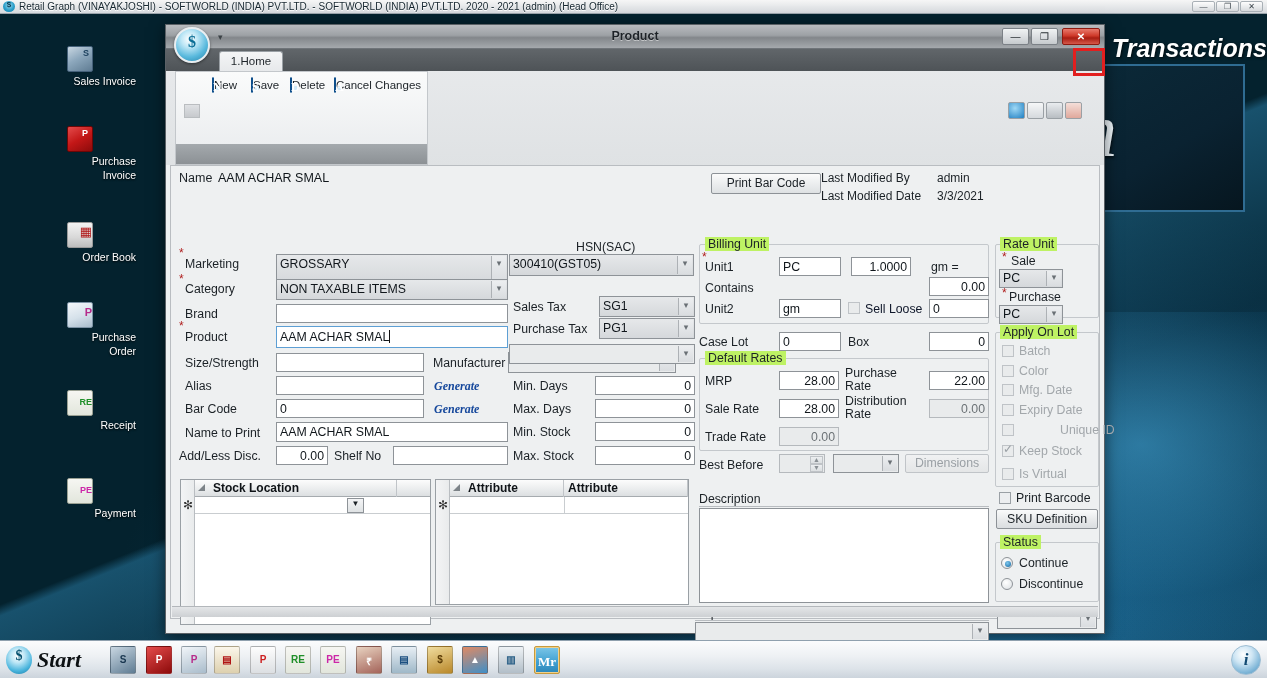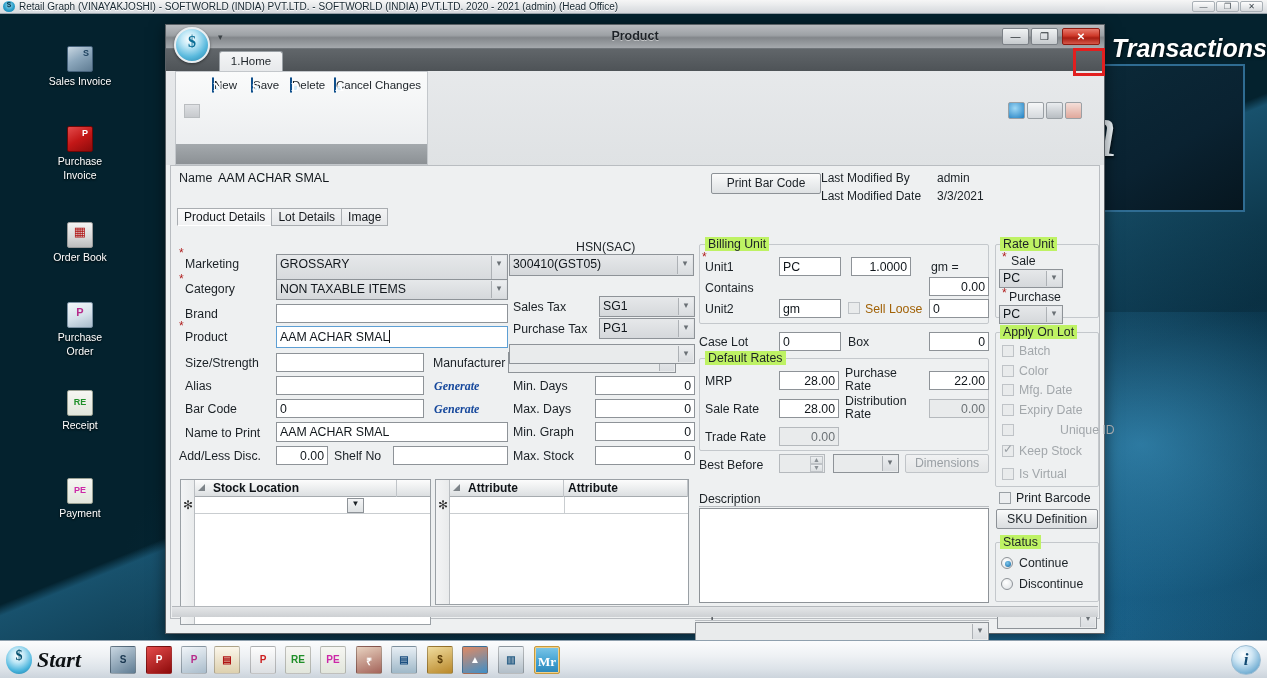--- a/index.html
+++ b/index.html
@@ -50,21 +50,21 @@
   #apptitle .wbtns { margin-left:auto; display:flex; gap:1px; padding-right:4px; }
   #apptitle .wbtn {
     width:23px; height:11px; border:1px solid #a9b0b6;
     background:linear-gradient(180deg,#fdfdfd 0%,#e8eaec 55%,#d6d9dc 100%);
     border-radius:2px; position:relative;
     font-size:8px; color:#3b444b; text-align:center; line-height:9px;
   }
 
   
   #shortcuts { position:absolute; left:0; top:14px; width:160px; height:620px; }
-  .shortcut { position:absolute; width:112px; text-align:center; left:24px; color:#fff; }
+  .shortcut { position:absolute; width:112px; text-align:right; left:24px; color:#fff; }
   .shortcut .glyph {
     width:26px; height:26px; margin:0 auto 2px auto; position:relative;
     border-radius:2px; display:block;
   }
   .shortcut .lbl { font-size:10.5px; line-height:12px; text-shadow:0 1px 2px #000; }
 
   .g-sales  { background:linear-gradient(150deg,#c9d7e2 0%,#8da8bd 45%,#5f7c93 100%); border:1px solid #45617a; }
   .g-sales::after { content:"S"; position:absolute; right:3px; top:1px; font-size:9px; color:#1b3f5c; font-weight:bold;}
   .g-purchinv { background:linear-gradient(150deg,#e44b4b 0%,#c31717 50%,#8d0b0b 100%); border:1px solid #6d0606; }
   .g-purchinv::after { content:"P"; position:absolute; right:4px; top:1px; font-size:9px; color:#fff; font-weight:bold;}
@@ -484,25 +484,20 @@
     <div id="namerow">
       <span class="lbl">Name</span>
       <span class="val">AAM ACHAR SMAL</span>
       <div id="printbar">Print Bar Code</div>
       <span class="modrow" style="left:650px; top:5px;">Last Modified By</span>
       <span class="modrow" style="left:766px; top:5px;">admin</span>
       <span class="modrow" style="left:650px; top:23px;">Last Modified Date</span>
       <span class="modrow" style="left:766px; top:23px;">3/3/2021</span>
     </div>
 
-    <div id="tabs2">
-      <div class="tab2">Product Details</div>
-      <div class="tab2 inactive">Lot Details</div>
-      <div class="tab2 inactive">Image</div>
-    </div>
 
     <span class="req" style="left:8px; top:84px;">*</span>
     <span class="fl" style="left:14px; top:91px;">Marketing</span>
     <div class="cb" style="left:105px; top:88px; width:232px; height:30px;">
       <span>GROSSARY</span><span class="arr"></span>
     </div>
 
     <span class="req" style="left:8px; top:110px;">*</span>
     <span class="fl" style="left:14px; top:116px;">Category</span>
     <div class="cb" style="left:105px; top:113px; width:232px; height:21px;">
@@ -553,38 +548,38 @@
       <span>PG1</span><span class="arr"></span>
     </div>
     <div class="cb dis" style="left:338px; top:178px; width:186px; height:20px;">
       <span></span><span class="arr"></span>
     </div>
 
     <span class="fl" style="left:342px; top:213px;">Min. Days</span>
     <div class="tb r" style="left:424px; top:210px; width:100px; height:19px;">0</div>
     <span class="fl" style="left:342px; top:236px;">Max. Days</span>
     <div class="tb r" style="left:424px; top:233px; width:100px; height:19px;">0</div>
-    <span class="fl" style="left:342px; top:259px;">Min. Graph</span>
+    <span class="fl" style="left:342px; top:259px;">Min. Stock</span>
     <div class="tb r" style="left:424px; top:256px; width:100px; height:19px;">0</div>
     <span class="fl" style="left:342px; top:283px;">Max. Stock</span>
     <div class="tb r" style="left:424px; top:280px; width:100px; height:19px;">0</div>
 
     <div class="grp" style="left:528px; top:78px; width:290px; height:80px;"></div>
     <span class="grp-title" style="left:534px; top:71px;">Billing Unit</span>
     <span class="req" style="left:531px; top:88px;">*</span>
     <span class="fl" style="left:534px; top:94px;">Unit1</span>
     <div class="tb" style="left:608px; top:91px; width:62px; height:19px;">PC</div>
     <div class="tb r" style="left:680px; top:91px; width:60px; height:19px;">1.0000</div>
     <span class="fl" style="left:760px; top:94px;">gm =</span>
     <div class="tb r" style="left:758px; top:111px; width:60px; height:19px;">0.00</div>
     <span class="fl" style="left:534px; top:115px;">Contains</span>
     <span class="fl" style="left:534px; top:136px;">Unit2</span>
     <div class="tb" style="left:608px; top:133px; width:62px; height:19px;">gm</div>
     <span class="chk dis" style="left:677px; top:136px;"></span>
-    <span class="fl" style="left:694px; top:136px; color:#a16207;">Sell Loose</span>
+    <span class="fl" style="left:694px; top:136px; color:#0f172a;">Sell Loose</span>
     <div class="tb" style="left:758px; top:133px; width:60px; height:19px;">0</div>
 
     <span class="fl" style="left:528px; top:169px;">Case Lot</span>
     <div class="tb" style="left:608px; top:166px; width:62px; height:19px;">0</div>
     <span class="fl" style="left:677px; top:169px;">Box</span>
     <div class="tb r" style="left:758px; top:166px; width:60px; height:19px;">0</div>
 
     <div class="grp" style="left:528px; top:192px; width:290px; height:93px;"></div>
     <span class="grp-title" style="left:534px; top:185px;">Default Rates</span>
     <span class="fl" style="left:534px; top:208px;">MRP</span>

